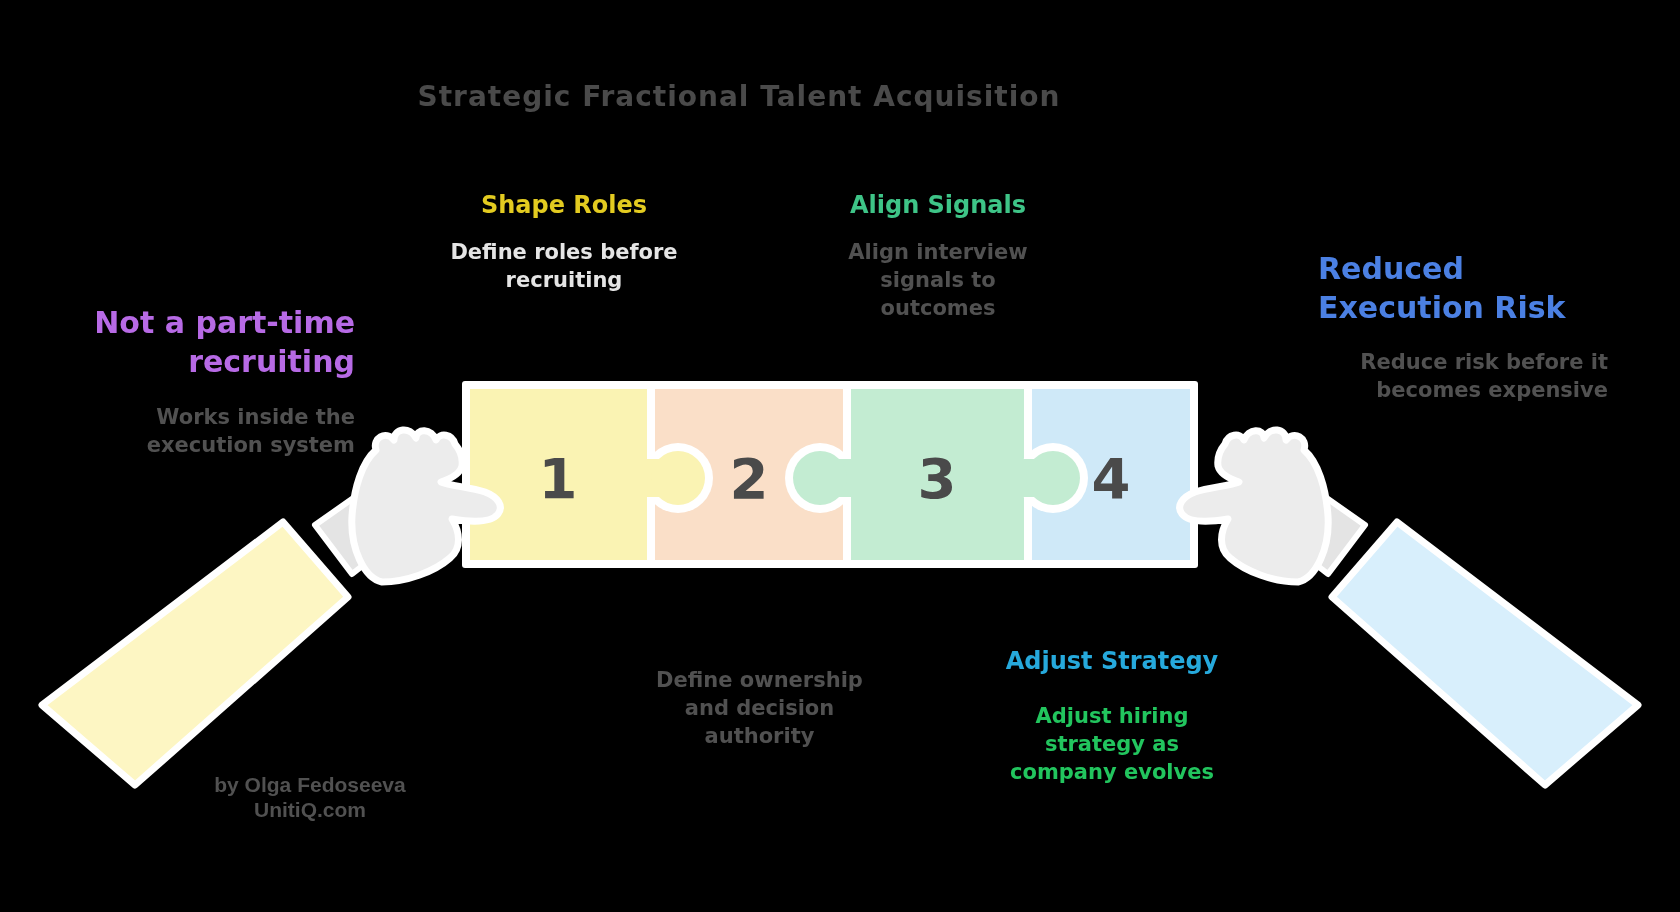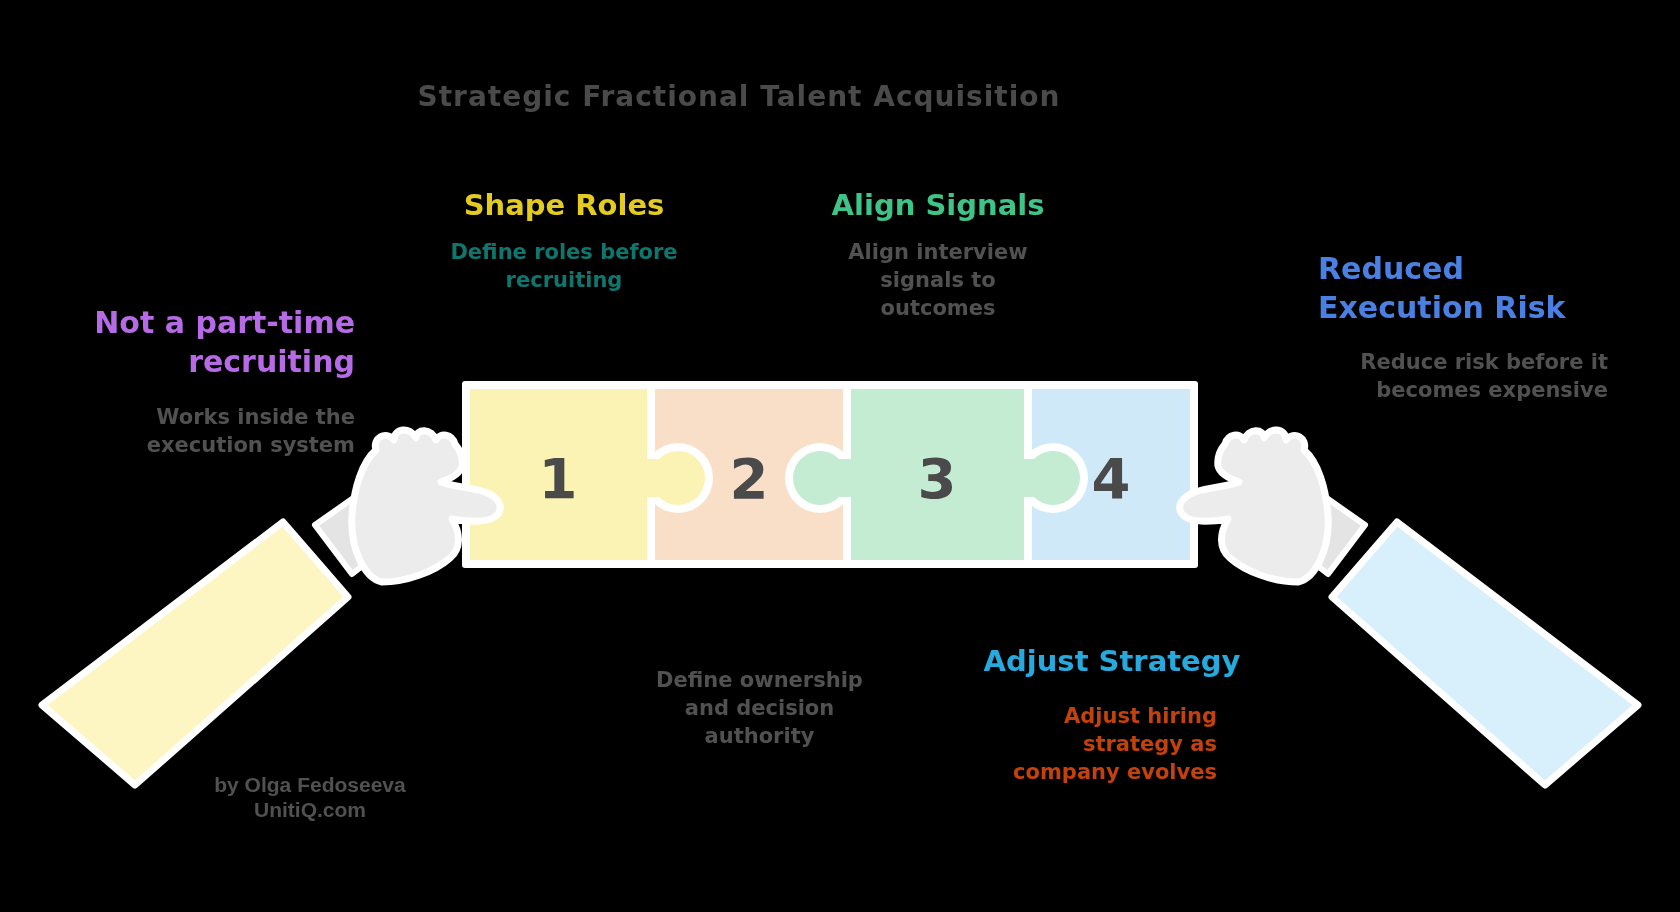--- a/index.html
+++ b/index.html
@@ -5,21 +5,21 @@
   html,body{margin:0;padding:0;background:#000;}
   .stage{
     position:relative;width:1680px;height:912px;background:#000;
     overflow:hidden;font-family:"DejaVu Sans",sans-serif;
   }
   .abs{position:absolute;}
   .page-title{
     top:80px;left:739px;transform:translateX(-50%);
     font-size:28px;font-weight:700;letter-spacing:1px;white-space:nowrap;
   }
-  .step-label{font-size:29px;font-weight:700;line-height:38px;text-align:center;}
+  .step-label{font-size:24px;font-weight:700;line-height:38px;text-align:center;}
   .side-label{font-size:30px;font-weight:700;line-height:39px;}
   .subtext{font-size:21px;font-weight:700;line-height:28px;}
   .block{text-align:center;}
   .block .subtext{margin-top:14px;}
   .block-step1{top:186px;left:564px;transform:translateX(-50%);width:260px;}
   .block-step3{top:186px;left:938px;transform:translateX(-50%);width:260px;}
   .block-step2{top:648px;left:752px;transform:translateX(-50%);width:200px;}
   .block-step2 .subtext{margin-top:18px;}
   .block-step4{top:642px;left:1112px;transform:translateX(-50%);width:280px;}
   .block-step4 .subtext{margin-top:22px;}
@@ -99,35 +99,35 @@
              C 1189 523 1210 522 1228 519
              C 1220 532 1218 548 1230 558
              C 1246 572 1274 582 1298 582
              C 1316 578 1330 548 1328 516 Z" stroke="#fff" stroke-width="7" stroke-linejoin="round" fill="#ececec"></path>
   </svg>
 
   <div class="abs page-title" style="color: rgb(74, 74, 74);">Strategic Fractional Talent Acquisition</div>
 
   <div class="abs block block-step1">
     <div class="step-label" style="color: rgb(227, 203, 32);">Shape Roles</div>
-    <div class="subtext" style="width: 230px; margin-left: auto; margin-right: auto; color: #0f766e;">Define roles before recruiting</div>
+    <div class="subtext" style="width: 230px; margin-left: auto; margin-right: auto; color: #e5e5e5;">Define roles before recruiting</div>
   </div>
 
   <div class="abs block block-step3">
     <div class="step-label" style="color: rgb(62, 196, 135);">Align Signals</div>
     <div class="subtext" style="width: 230px; margin-left: auto; margin-right: auto; color: rgb(81, 81, 81);">Align interview signals to outcomes</div>
   </div>
 
   <div class="abs block block-step2">
     <div class="subtext" style="color: rgb(81, 81, 81);">Define ownership and decision authority</div>
   </div>
 
   <div class="abs block block-step4">
     <div class="step-label" style="color: rgb(38, 169, 220);">Adjust Strategy</div>
-    <div class="subtext" style="color: #c2410c; text-align: right;">Adjust hiring strategy as company evolves</div>
+    <div class="subtext" style="color: #22c55e;">Adjust hiring strategy as company evolves</div>
   </div>
 
   <div class="abs block-left">
     <div class="side-label" style="color: rgb(183, 106, 229);">Not a part-time recruiting</div>
     <div class="subtext" style="color: rgb(81, 81, 81);">Works inside the execution system</div>
   </div>
 
   <div class="abs block-right">
     <div class="side-label" style="width: 260px; color: rgb(75, 128, 227);">Reduced Execution Risk</div>
     <div class="subtext" style="width: 290px; color: rgb(81, 81, 81);">Reduce risk before it becomes expensive</div>

